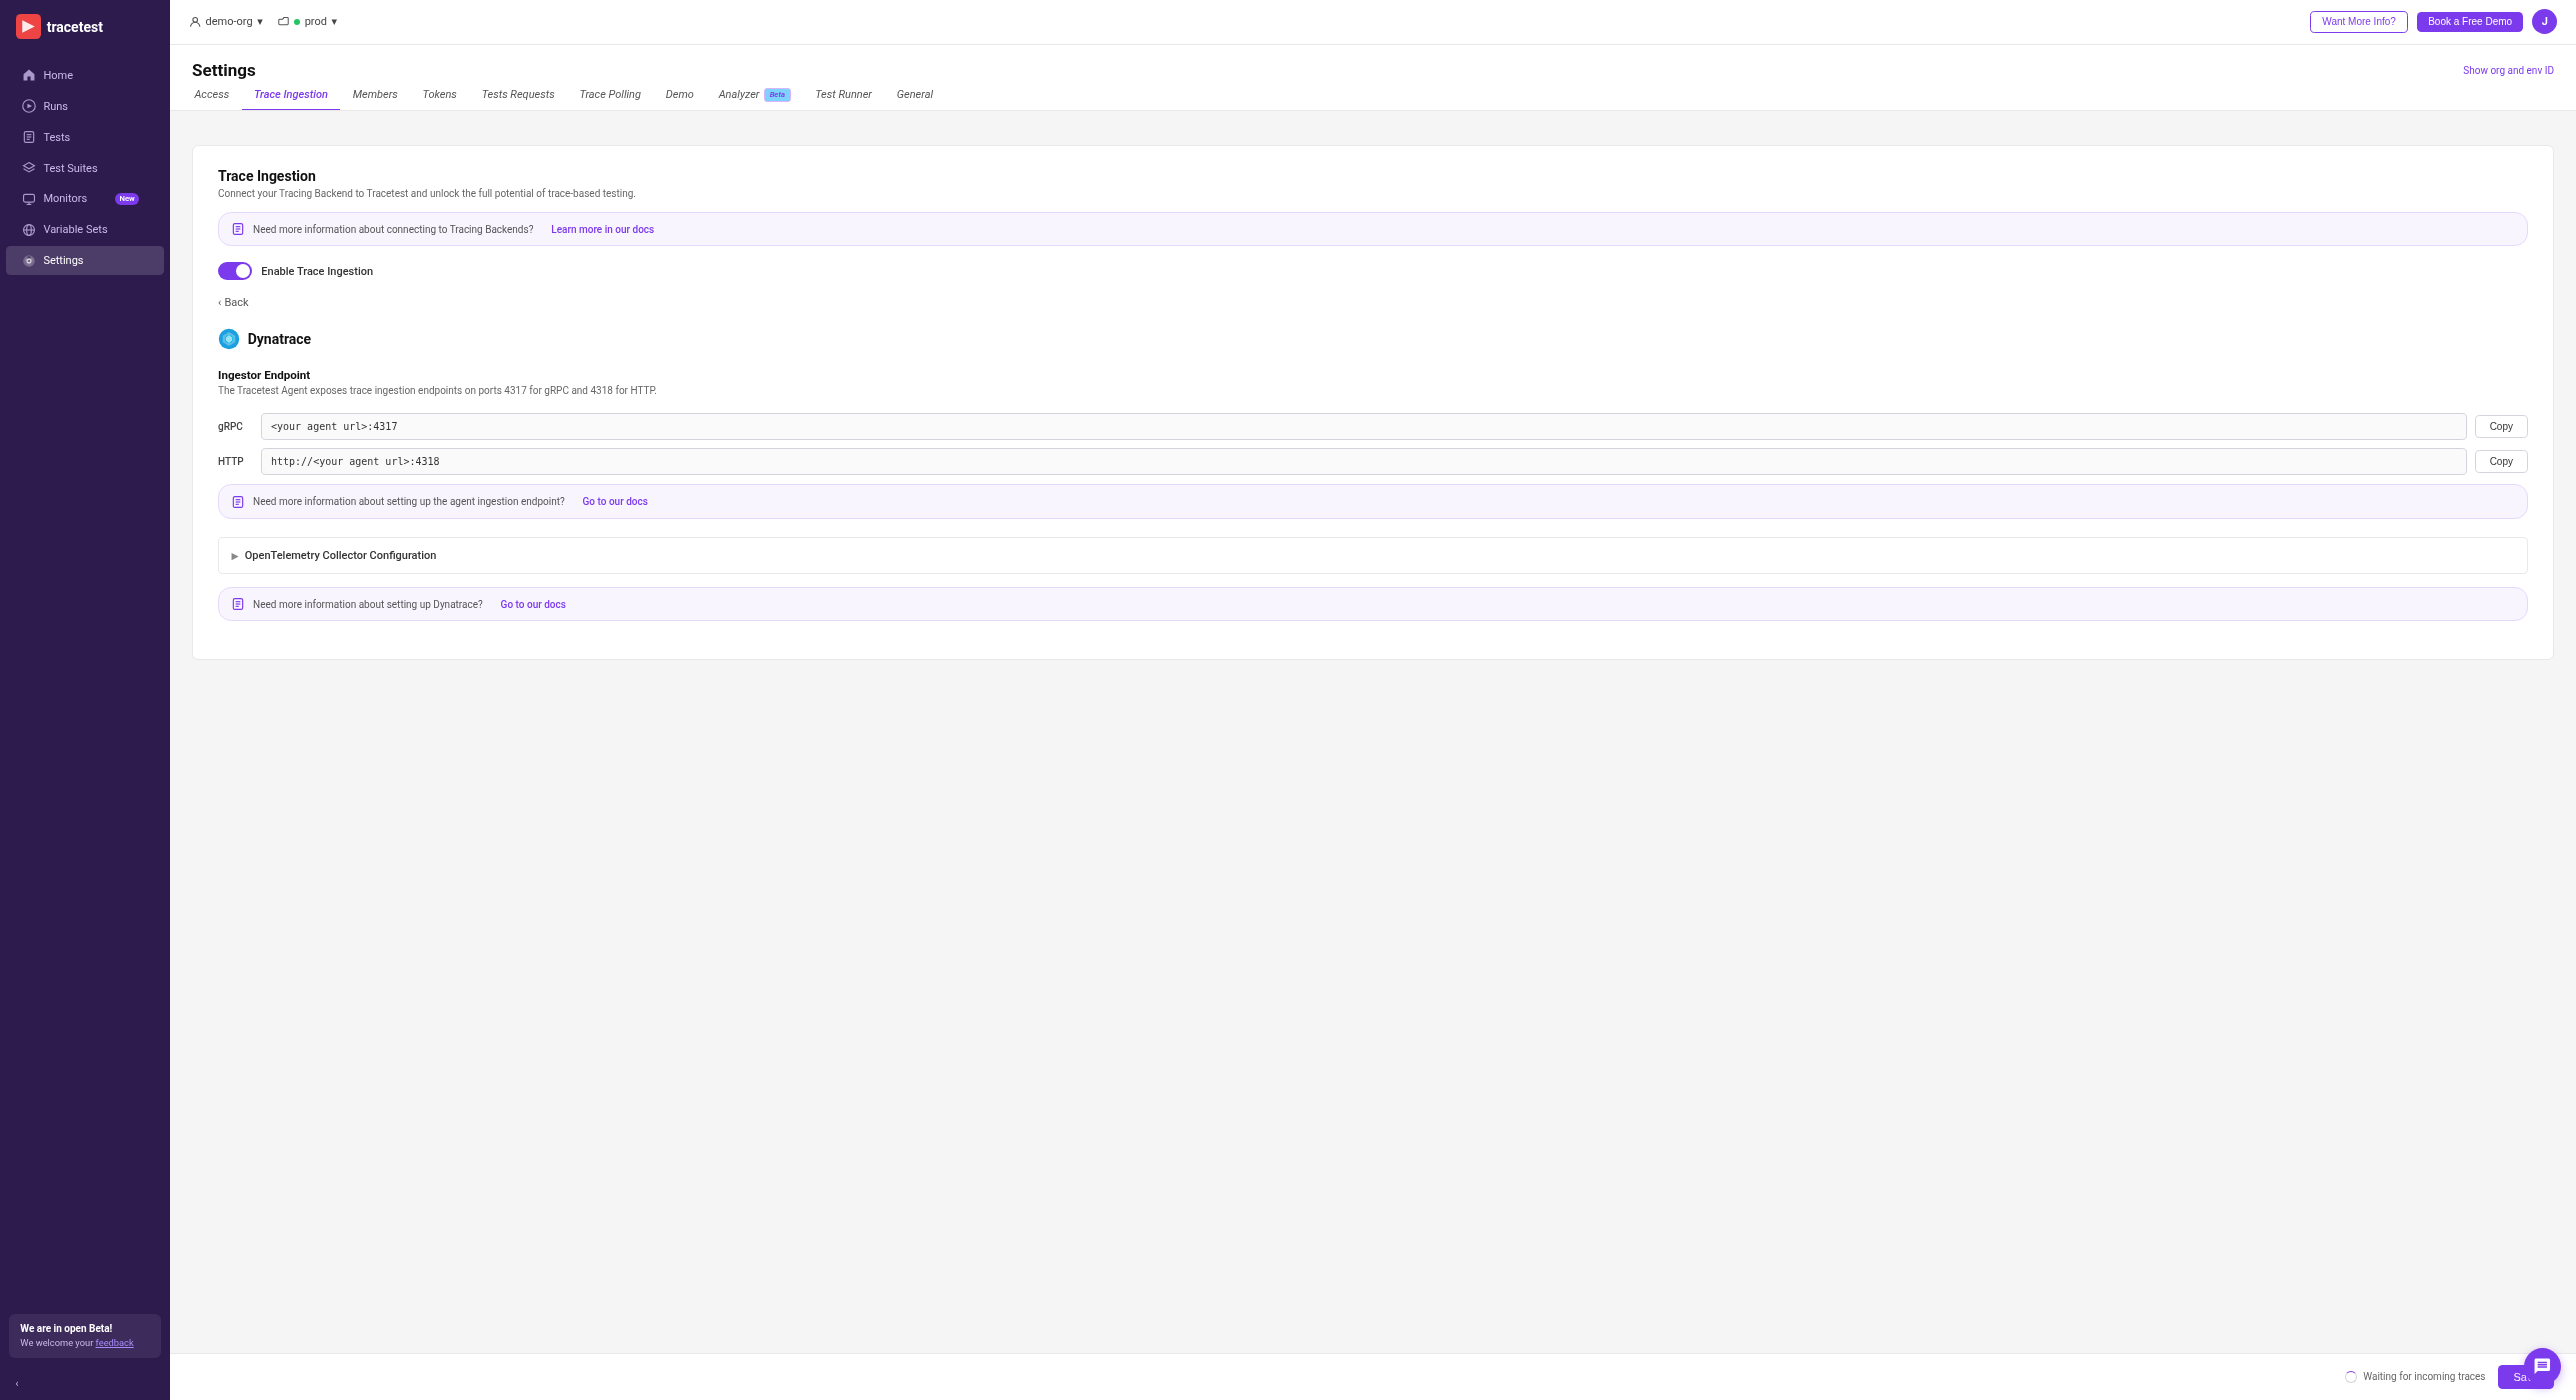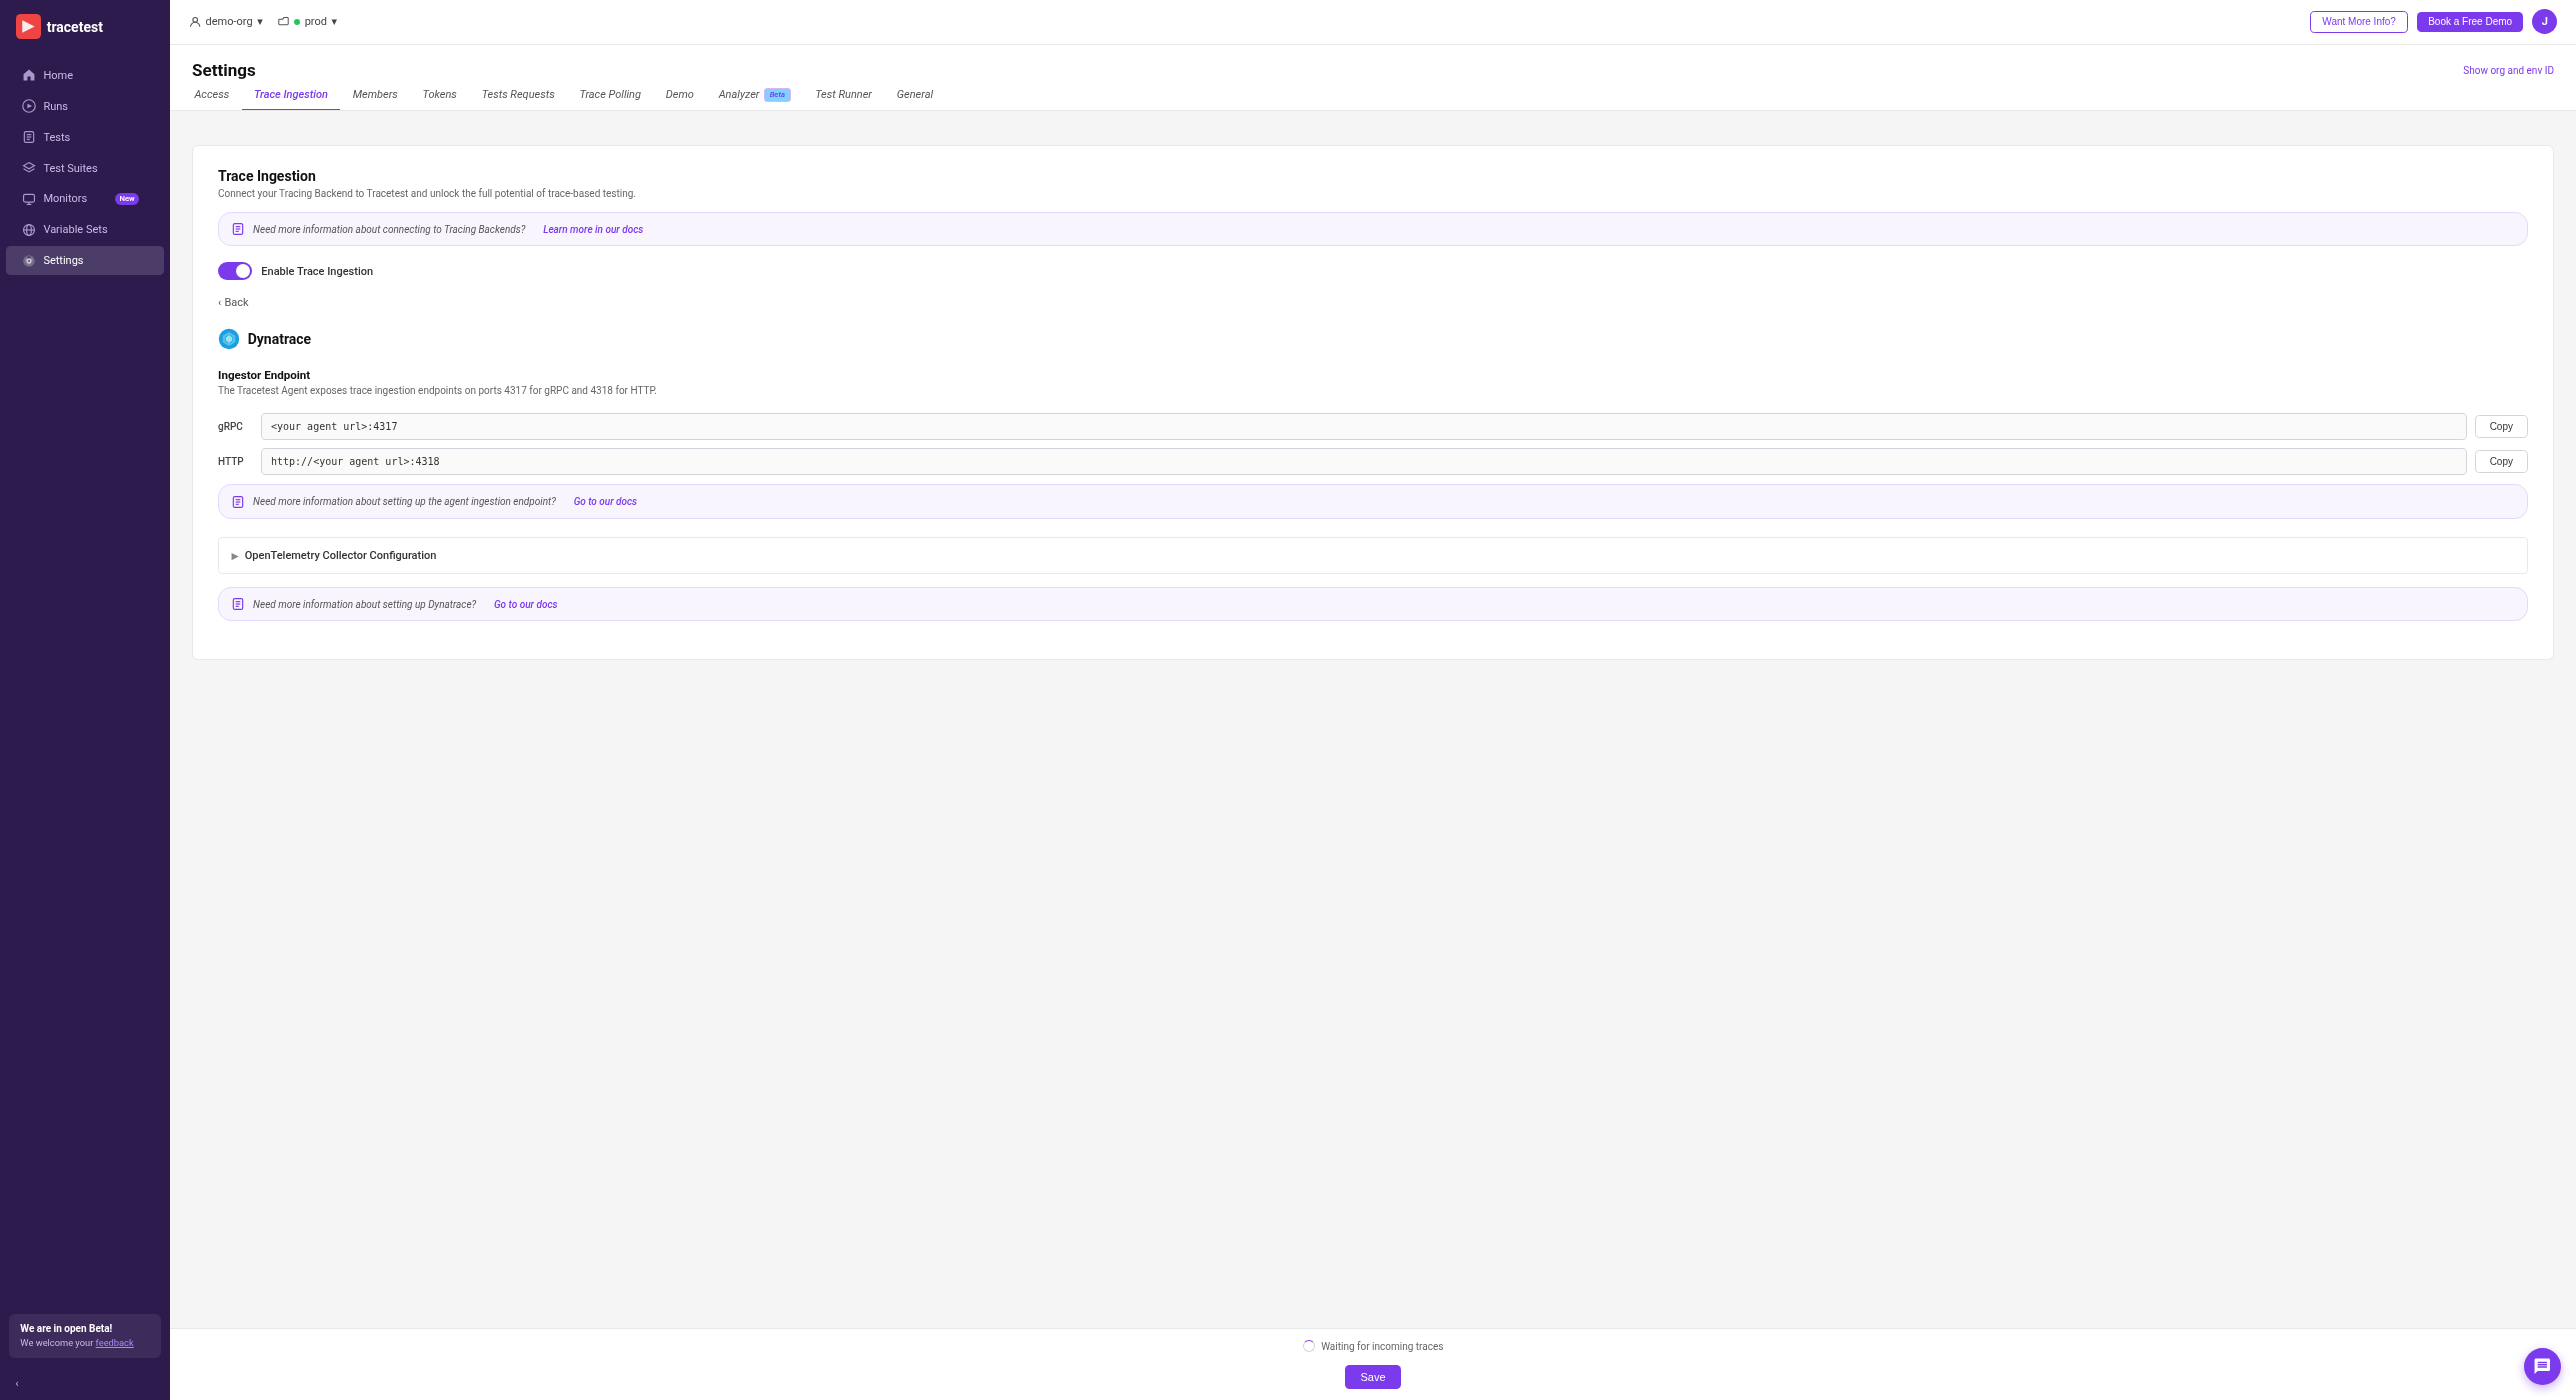--- a/index.html
+++ b/index.html
@@ -223,21 +223,20 @@
       background: #f8f5ff;
       border: 0.8px solid #e4d9fb;
       border-radius: 13px;
       padding: 9.3px 12.4px;
       font-size: 10px;
       color: #555;
       display: flex;
       align-items: center;
       gap: 7.7px;
       margin-bottom: 15.5px;
-      font-style: italic;
     }
     .info-box a { color: #7c3aed; font-weight: 500; text-decoration: none; cursor: pointer; }
     .info-icon {
       width: 14px;
       height: 14px;
       flex-shrink: 0;
       color: #7c3aed;
     }
 
     .toggle-row {
@@ -349,21 +348,20 @@
     
     .footer-bar {
       display: flex;
       align-items: center;
       justify-content: flex-end;
       padding: 11px 22px;
       border-top: 0.8px solid #e8e8e8;
       background: #fff;
       gap: 12.4px;
       flex-shrink: 0;
-      flex-direction: column;
     }
     .waiting-status {
       display: flex;
       align-items: center;
       gap: 6.2px;
       font-size: 10px;
       color: #666;
     }
     .spinner {
       width: 12.4px;

